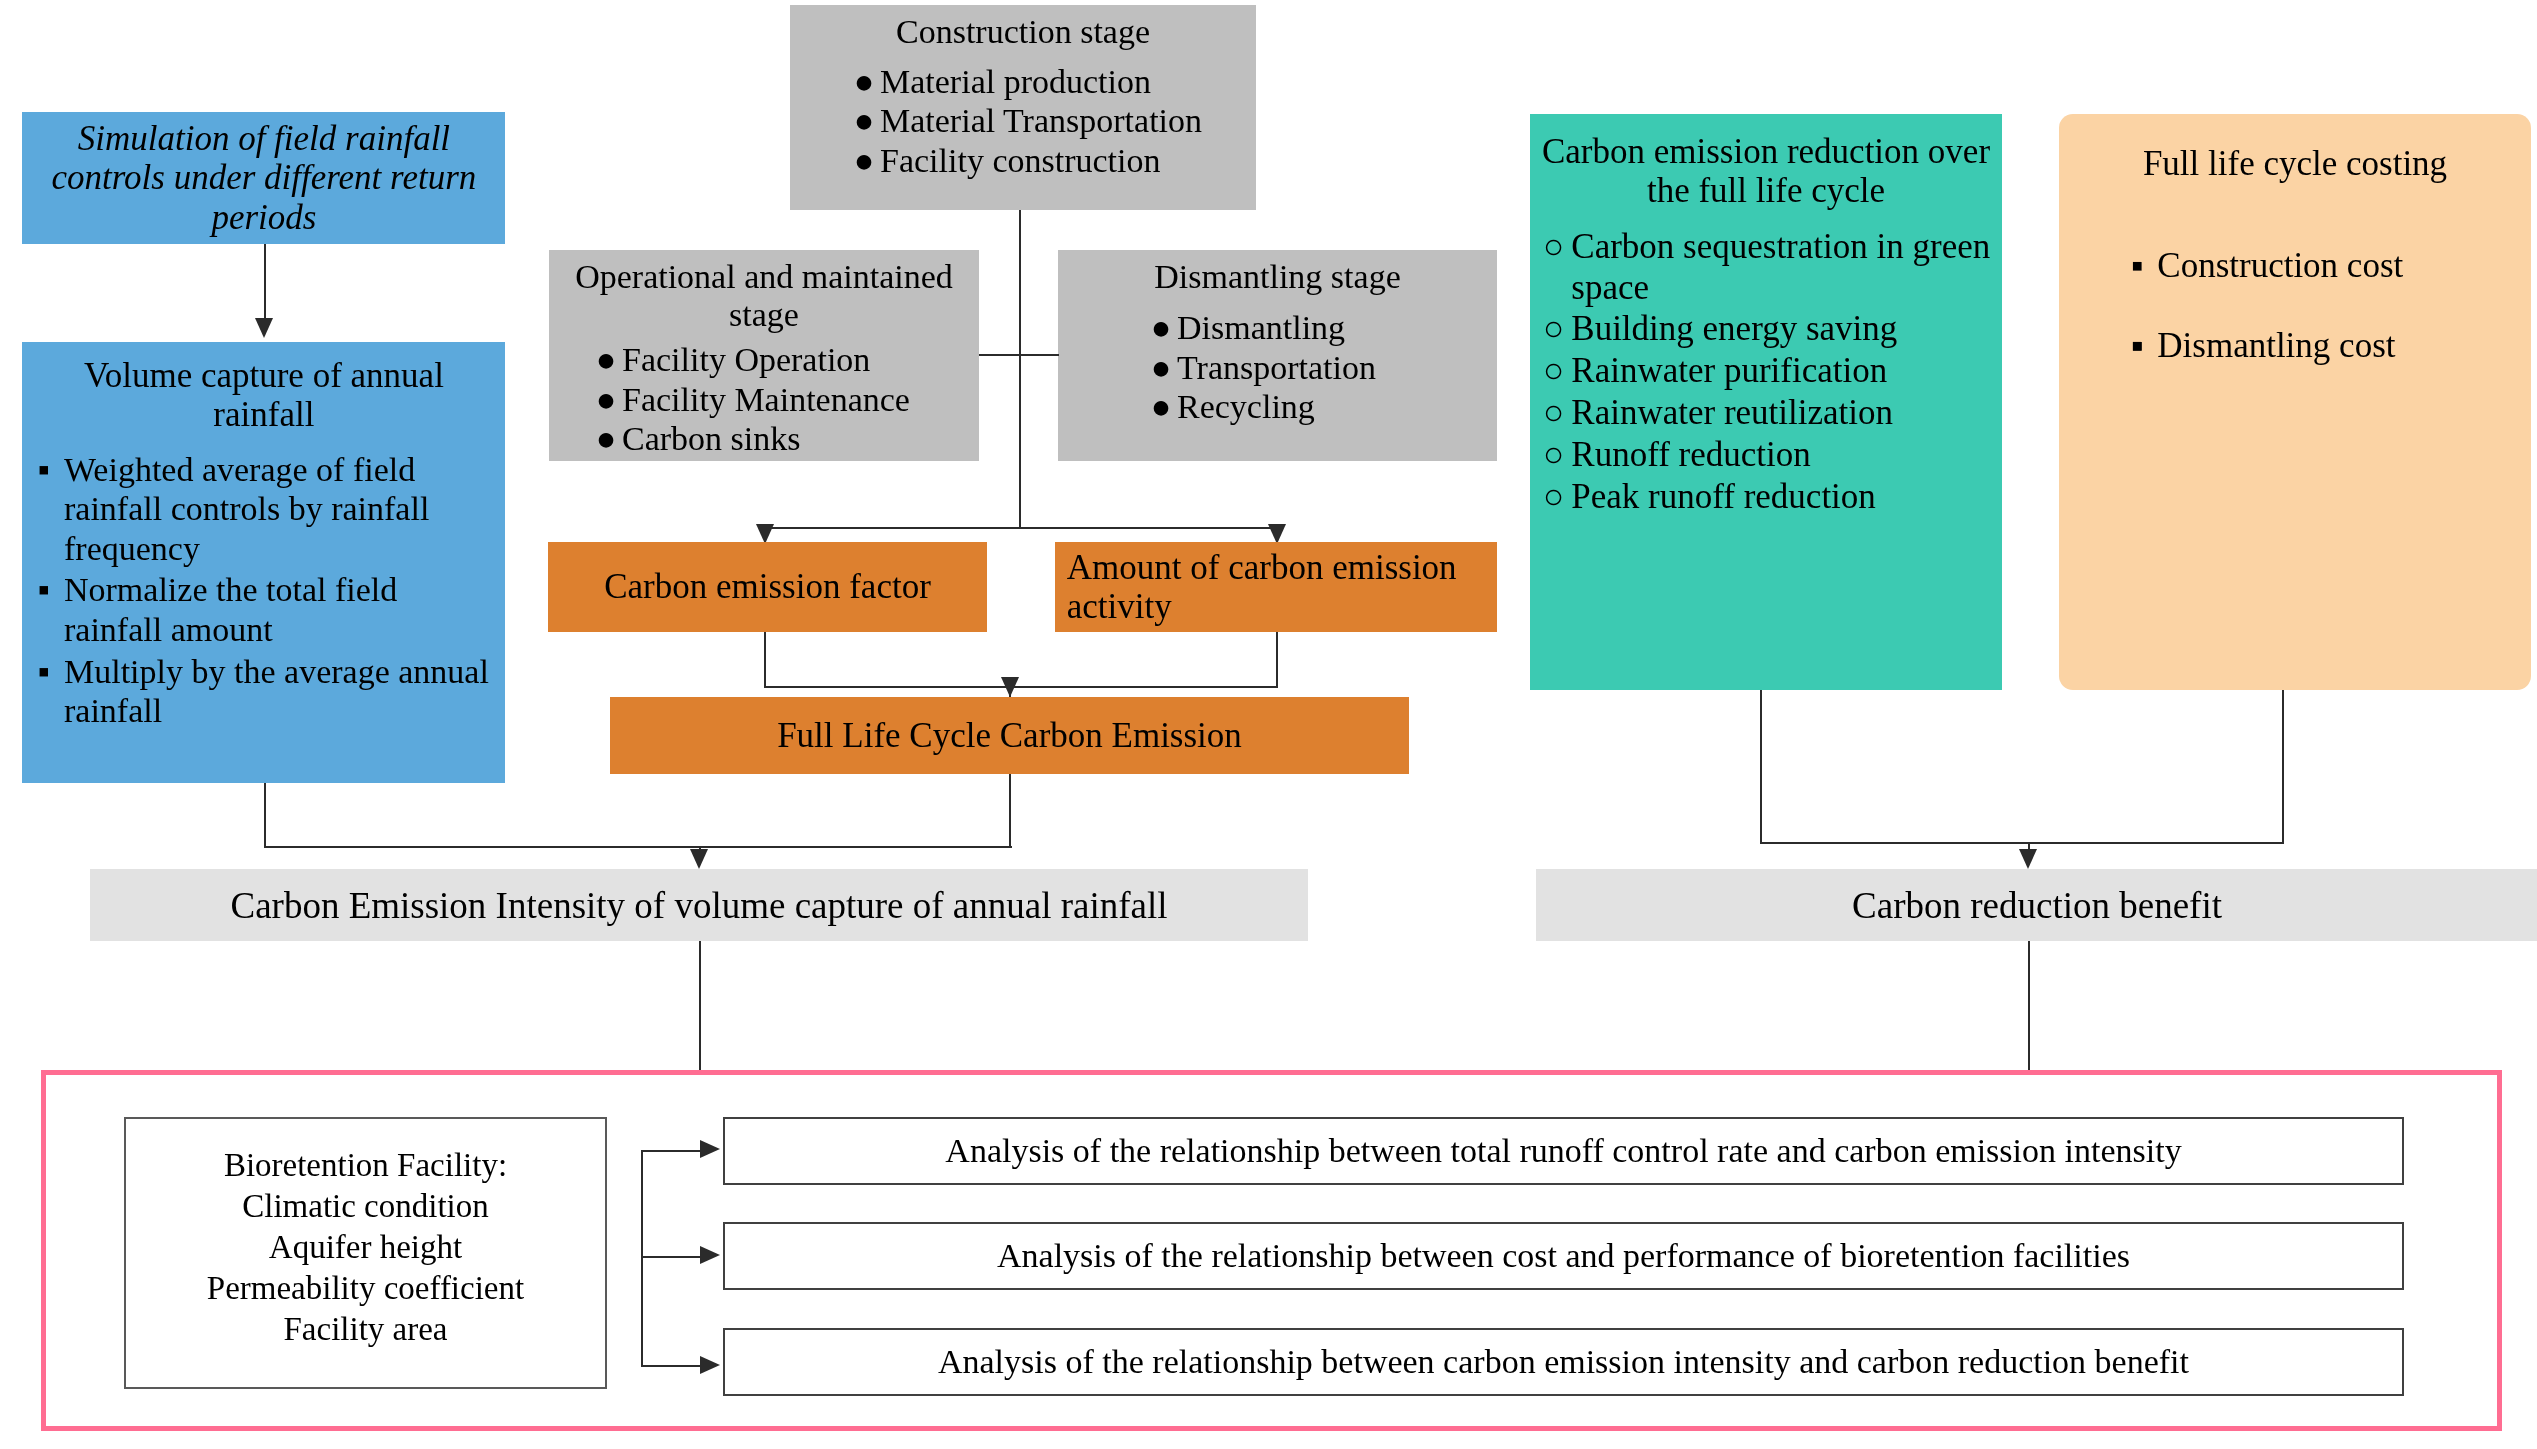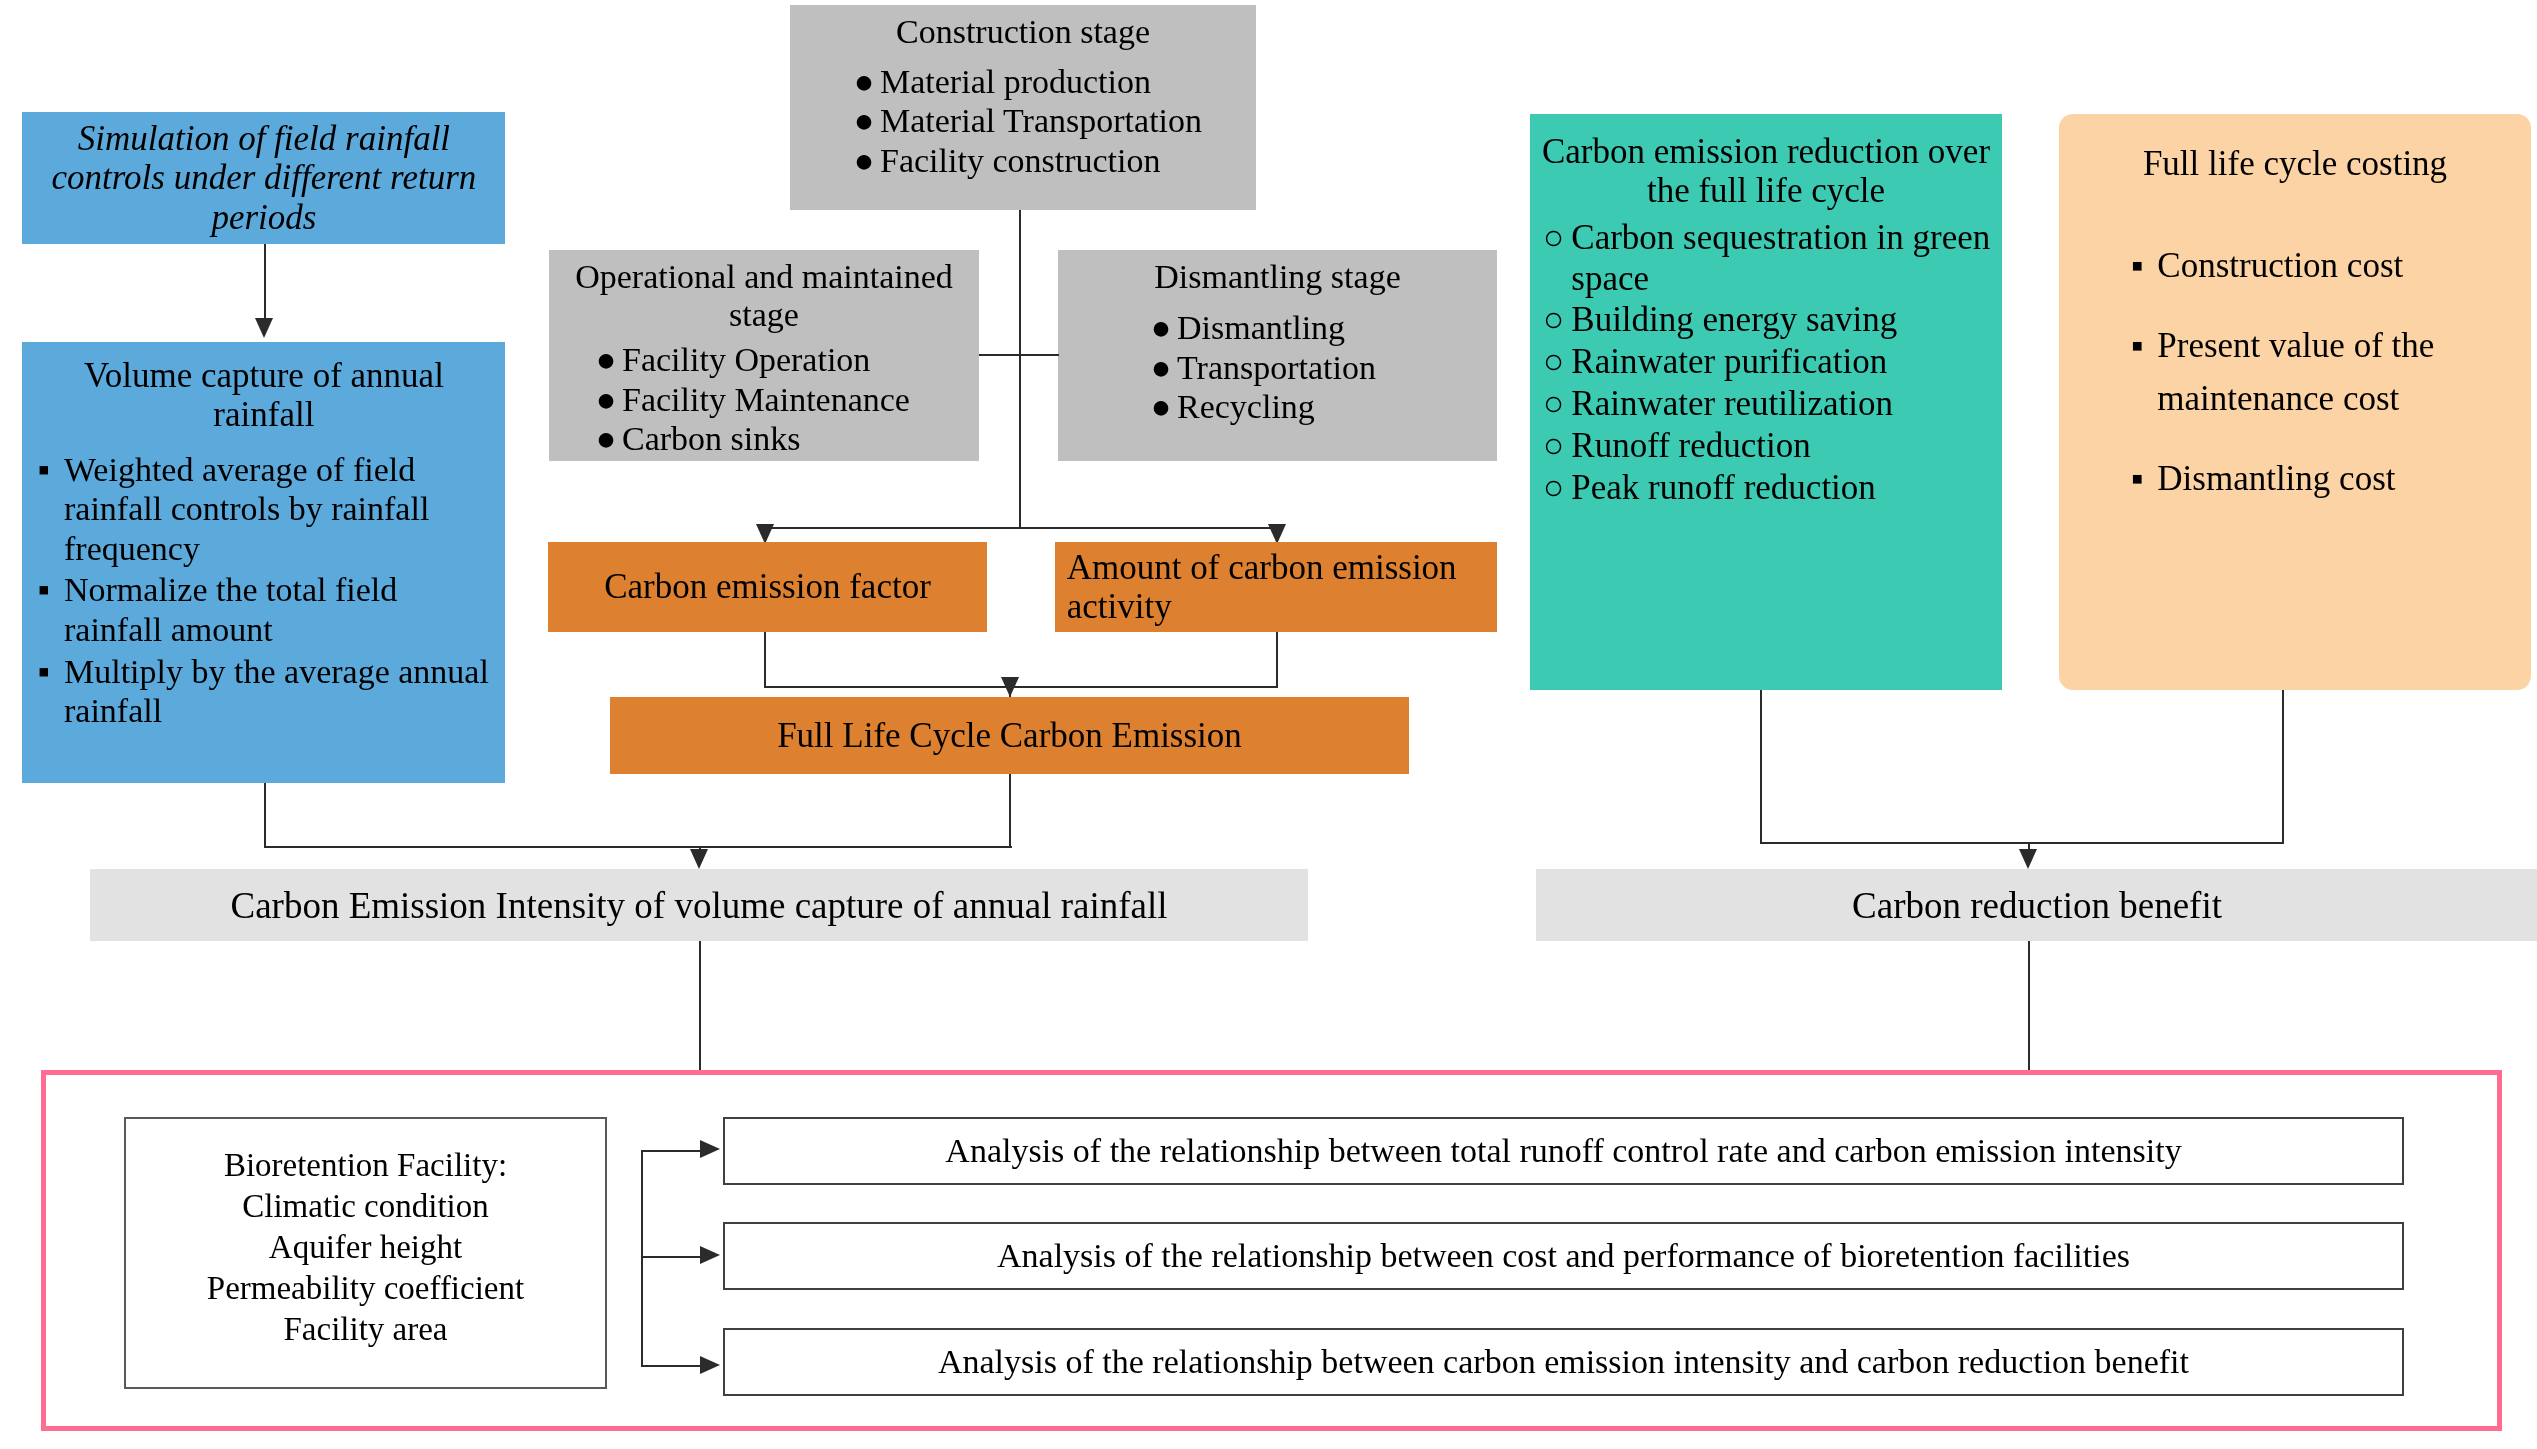--- a/index.html
+++ b/index.html
@@ -102,21 +102,21 @@
     font-size: 35px;
     display: flex; align-items: center; justify-content: center;
   }
   
   .teal { background: #3CCAB2; }
   #box-reduction {
     left: 1530px; top: 114px; width: 472px; height: 576px;
     font-size: 35px;
     padding: 17.7px 8.3px 0 8.3px;
   }
-  #box-reduction .box-title { margin-bottom: 8px; }
+  #box-reduction .box-title { margin-bottom: 17px; }
   #box-reduction ul.bl { font-size: 35px; }
   #box-reduction ul.bl li { padding-left: 33px; margin-bottom: 1.2px; }
   
   .peach { background: #FBD3A4; }
   #box-costing {
     left: 2059px; top: 114px; width: 472px; height: 576px;
     font-size: 35px;
     padding: 29.5px 8.3px 0 8.3px;
     border-radius: 14px;
   }
@@ -268,21 +268,21 @@
       <li><span class="mk">○</span><span>Rainwater reutilization</span></li>
       <li><span class="mk">○</span><span>Runoff  reduction</span></li>
       <li><span class="mk">○</span><span>Peak runoff  reduction</span></li>
     </ul>
   </div>
 
   <div class="box peach" id="box-costing">
     <div class="box-title">Full life cycle costing</div>
     <ul class="bl">
       <li><span class="mk">▪</span><span>Construction cost</span></li>
-      <li><span class="mk">▪</span><span>Present value of the maintenance cost</span></li>
+      <li><span class="mk">▪</span></li>
       <li><span class="mk">▪</span><span>Dismantling cost</span></li>
     </ul>
   </div>
 
   <div class="ln lnv" style="left:1760px; top:690px; height:153px;"></div>
   <div class="ln lnv" style="left:2282px; top:690px; height:153px;"></div>
   <div class="ln lnh" style="left:1760px; top:842px; width:524px;"></div>
   <div class="ln lnv" style="left:2028px; top:842px; height:16.5px;"></div>
   <div class="arrow-d" style="left:2019px; top:849px;"></div>
 

